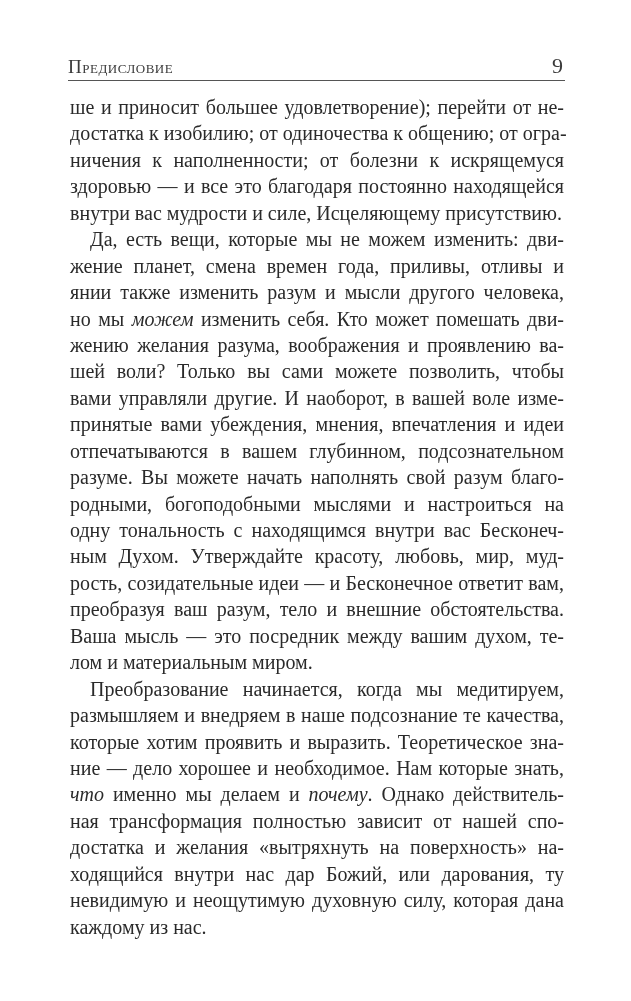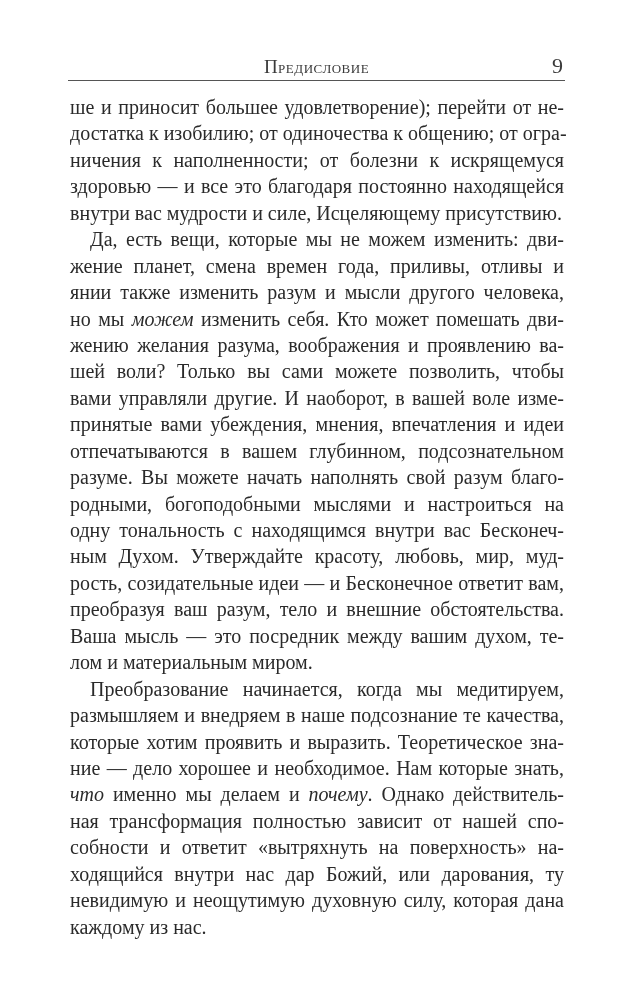--- a/index.html
+++ b/index.html
@@ -7,21 +7,21 @@
     width: 631px; height: 1001px; background: #ffffff; overflow: hidden;
     position: relative;
     font-family: "Liberation Serif", "DejaVu Serif", serif;
     color: #2a2a2a;
   }
   .header {
     position: absolute; left: 68px; top: 56px; width: 497px; height: 24px;
     border-bottom: 1.5px solid #555;
   }
   .header-title {
-    position: absolute; left: 0; right: 0; top: 0; text-align: center;
+    position: absolute; left: 0; right: 0; top: 0; text-align: left;
     font-variant: small-caps; font-size: 19px; letter-spacing: 0.5px; color: #3a3a3a;
   }
   .header-page {
     position: absolute; right: 2px; top: -3px; font-size: 22px; color: #3a3a3a;
   }
   .body {
     position: absolute; left: 70px; top: 94px; width: 494px;
   }
   .line {
     display: block; height: 26.45px; line-height: 26.45px; font-size: 20px;
@@ -66,18 +66,18 @@
       <span class="line">Ваша мысль — это посредник между вашим духом, те-</span>
       <span class="line last">лом и материальным миром.</span>
     </div>
     <div>
       <span class="line indent">Преобразование начинается, когда мы медитируем,</span>
       <span class="line">размышляем и внедряем в наше подсознание те качества,</span>
       <span class="line">которые хотим проявить и выразить. Теоретическое зна-</span>
       <span class="line">ние — дело хорошее и необходимое. Нам которые знать,</span>
       <span class="line"><i>что</i> именно мы делаем и <i>почему</i>. Однако действитель-</span>
       <span class="line">ная трансформация полностью зависит от нашей спо-</span>
-      <span class="line">собности и ответит «вытряхнуть на поверхность» на-</span>
+      <span class="line">достатка и желания «вытряхнуть на поверхность» на-</span>
       <span class="line">ходящийся внутри нас дар Божий, или дарования, ту</span>
       <span class="line">невидимую и неощутимую духовную силу, которая дана</span>
       <span class="line last">каждому из нас.</span>
     </div>
   </div>
 
 </body></html>

